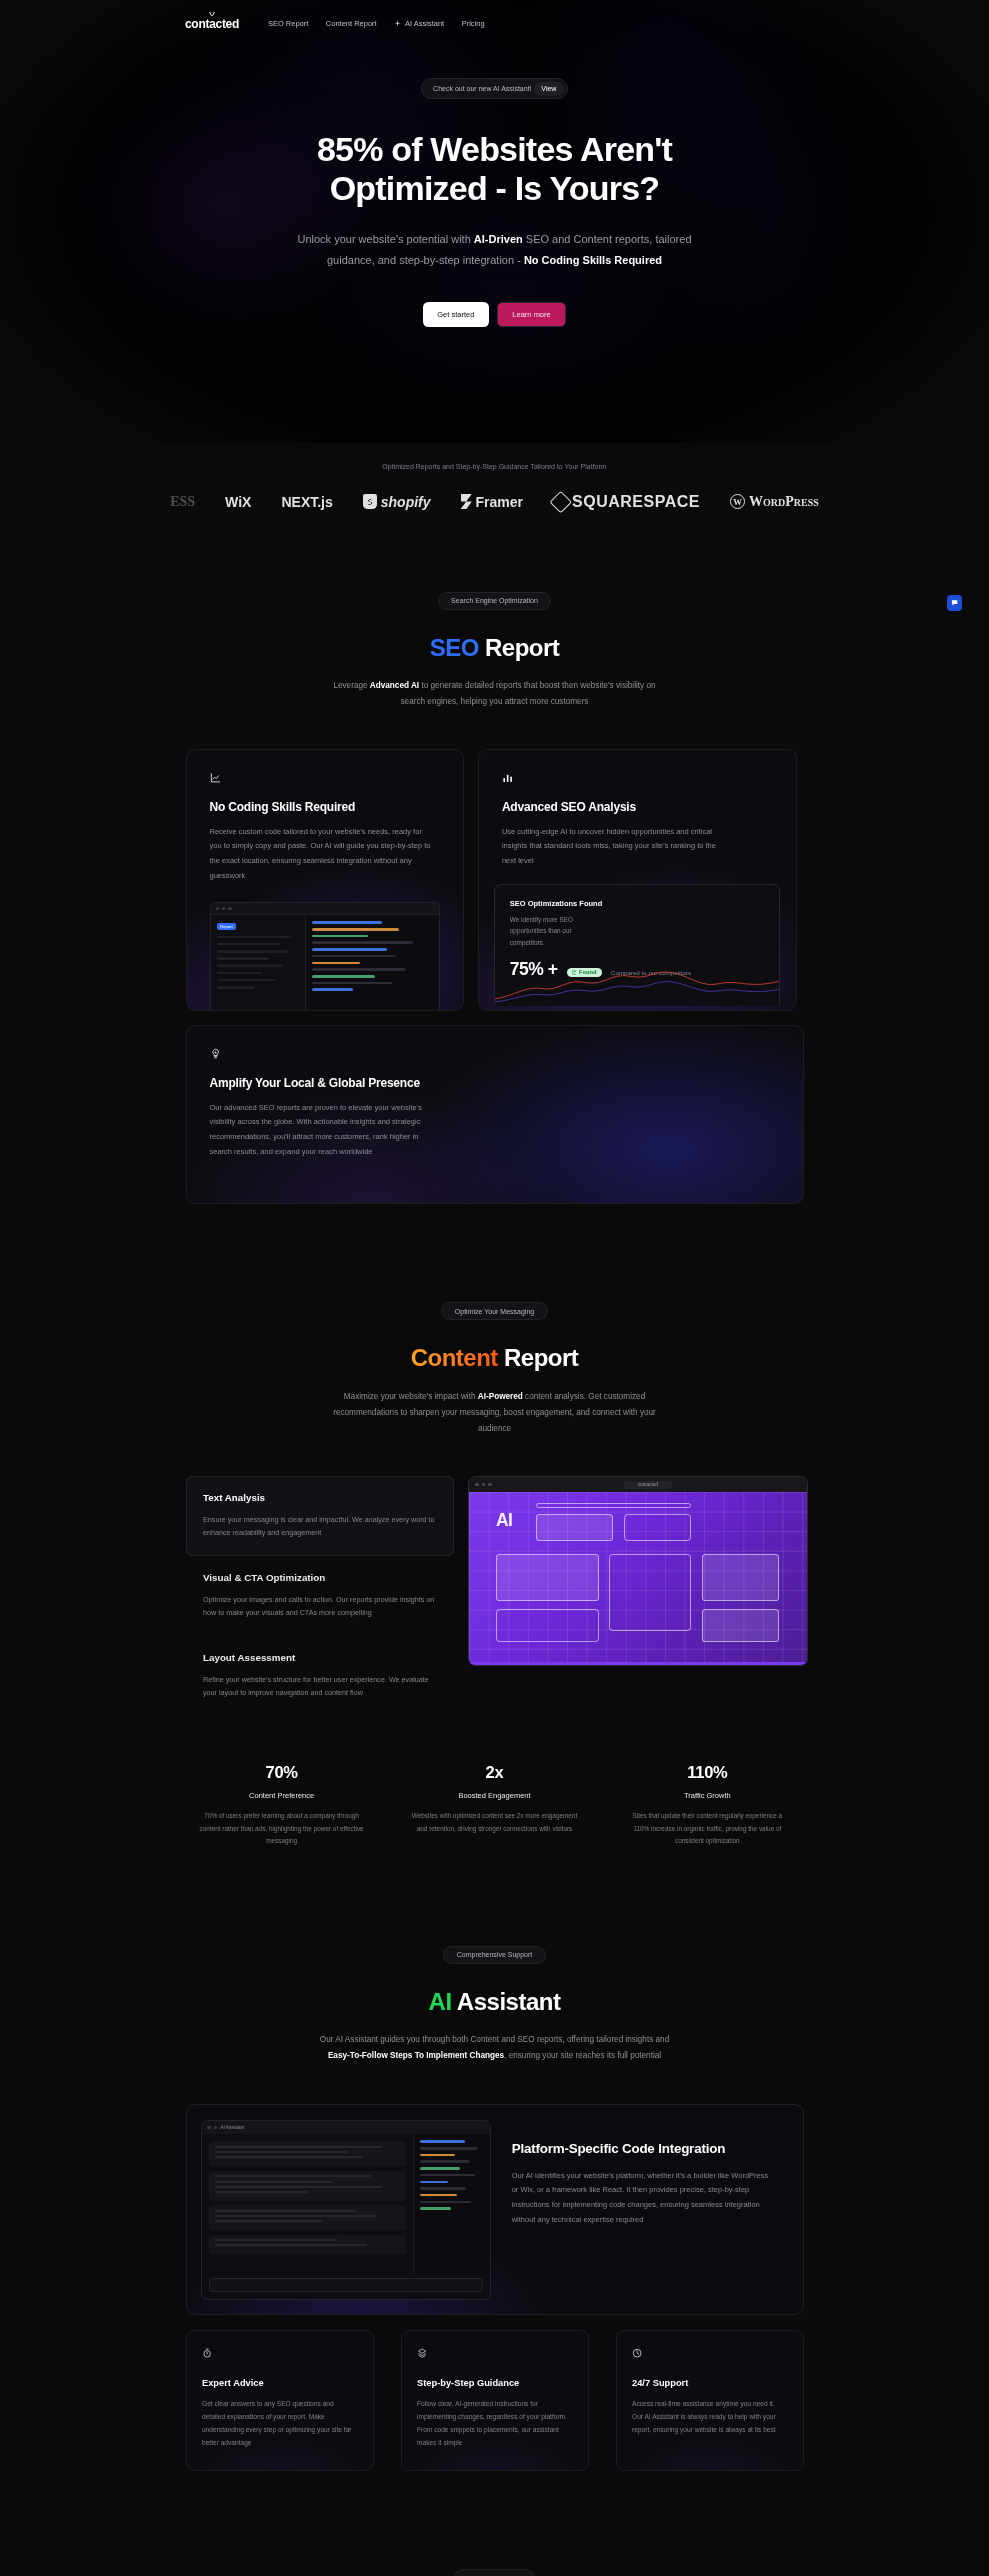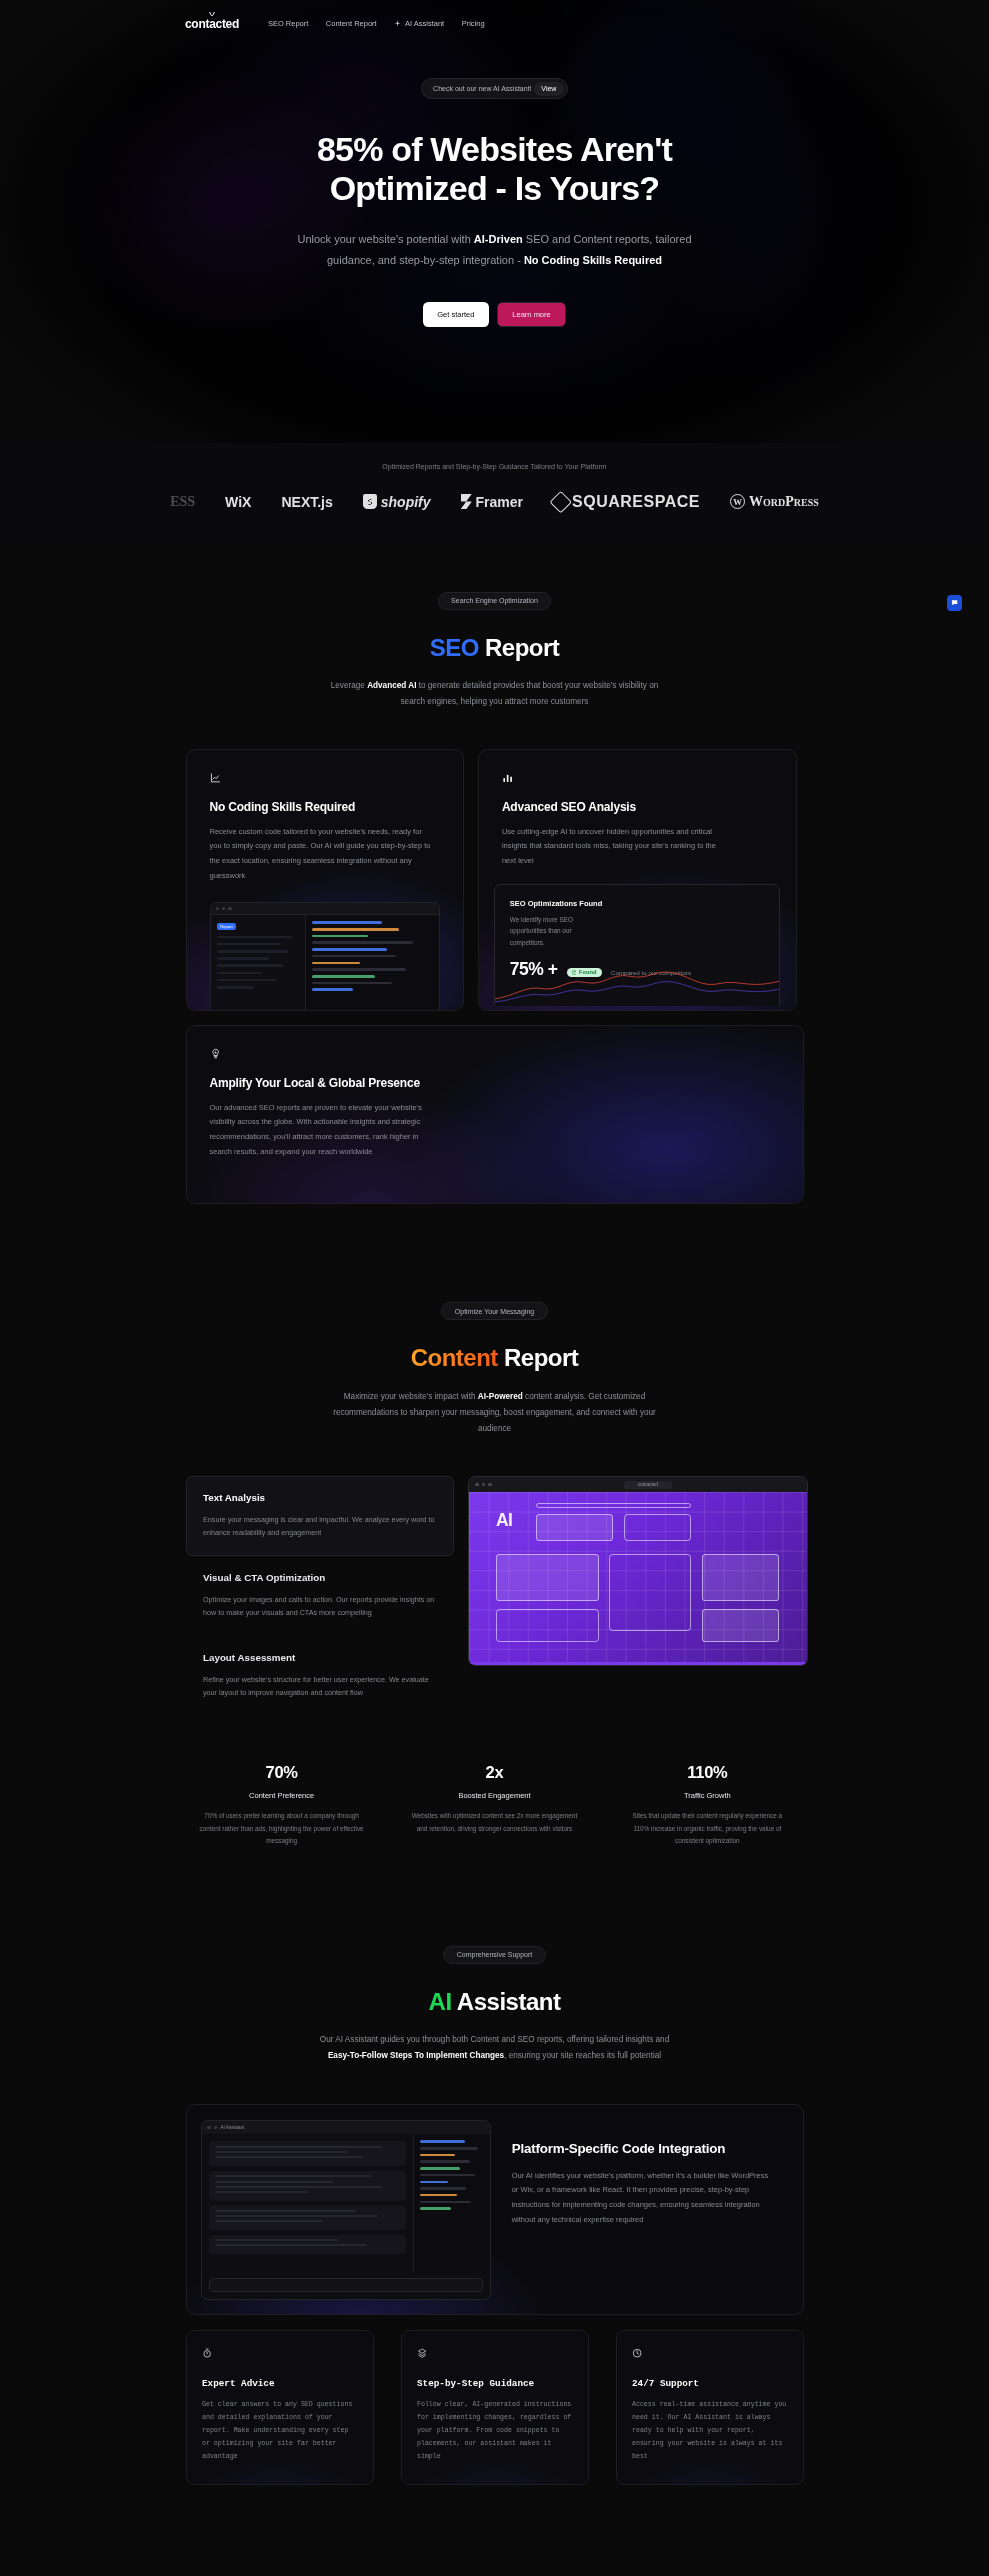--- a/index.html
+++ b/index.html
@@ -228,21 +228,21 @@
   .chat-body { display:flex; height:139px; }
   .chat-main { flex:1; padding:7.2px; }
   .chat-side { width:77px; background:#0b0b10; border-left:0.5px solid #1d1d23; padding:6.2px; }
   .msg { background:#15151b; border-radius:4.1px; padding:4.6px 5.7px; margin-bottom:4.6px; }
   .msg .t { height:2.1px; border-radius:1.5px; background:#26262f; margin-bottom:3.1px; }
   .chat-input { margin:5.2px 7.2px 7.2px; height:13.4px; border-radius:4.1px; border:0.5px solid #26262e; background:#111116; }
   .ai-right { position:relative; padding:36px 29px 0 6.2px; }
   .ai-r-h { font-size:13.4px; font-weight:600; letter-spacing:-0.2px; }
   .ai-r-p { margin-top:12.4px; font-size:7.5px; line-height:1.95; color:#87888f; }
 
-  .cards-3 { display:grid; grid-template-columns:repeat(3,1fr); gap:27px; margin-top:14.4px;font-family:Liberation Mono, monospace; }
+  .cards-3 { display:grid; grid-template-columns:repeat(3,1fr); gap:27px; margin-top:14.4px; }
   .fcard { border-radius:8.2px; border:0.5px solid #1d1d23; background:#0c0c10; padding:17.5px 15.5px 20.6px; position:relative; overflow:hidden;}
   .fcard .g{position:absolute;inset:0;background:radial-gradient(ellipse 134px 103px at 50% 130%, rgba(60,50,190,.22), transparent 70%);}
   .fcard-ico { width:10.3px; height:10.3px; margin-bottom:17.5px; position:relative; }
   .fcard-h { font-size:9.3px; font-weight:600; position:relative; }
   .fcard-p { margin-top:10.3px; font-size:6.6px; line-height:1.95; color:#7f8087; position:relative; }
 
   
   .float-btn {
     position:absolute; right:27px; top:595px; width:15.5px; height:15.5px;
     border-radius:4.1px; background:#1c4ed8; display:flex; align-items:center; justify-content:center;
@@ -326,21 +326,21 @@
     </svg>
   </div>
 
   <section class="section">
     <div class="container">
       <span class="eyebrow">Search Engine Optimization</span>
       <h2 class="sec-title">
         <span class="accent-blue">SEO</span><span> Report</span>
       </h2>
       <p class="sec-sub">
-        <span>Leverage </span><b>Advanced AI</b><span> to generate detailed provides that boost your website's visibility on search engines, helping you attract more customers</span>
+        <span>Leverage </span><b>Advanced AI</b><span> to generate detailed reports that boost then website's visibility on search engines, helping you attract more customers</span>
       </p>
 
       <div class="seo-grid">
 
         <div class="card">
           <div class="glow"></div>
           <div class="card-body">
             <svg class="card-ico" viewBox="0 0 24 24">
               <path d="M3 3v18h18" stroke="#fff" stroke-width="1.7" fill="none"></path>
               <path d="M6 15l4-4 3 3 5-6" stroke="#fff" stroke-width="1.7" fill="none" stroke-linecap="round" stroke-linejoin="round"></path>

